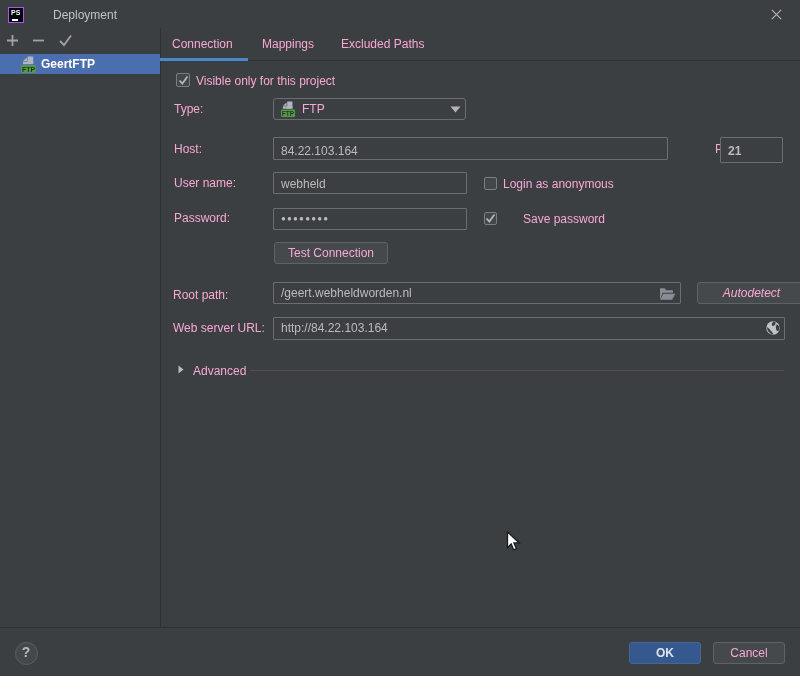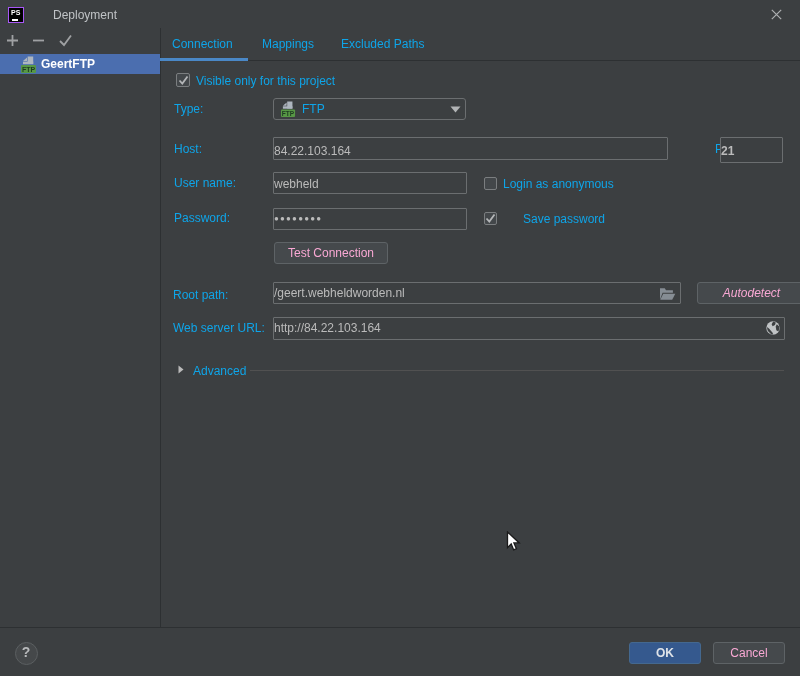--- a/index.html
+++ b/index.html
@@ -13,40 +13,40 @@
   overflow:hidden;
 }
 .abs { position:absolute; }
 .input {
   position:absolute;
   border:1px solid #6b6e70;
   background:#3c3f41;
   color:#bbbbbb;
   font-size:12px;
   line-height:20px;
-  padding-left:0;
+  padding-left:7px;
   border-radius:1px;
 }
 .btn {
   position:absolute;
   border:1px solid #5e6366;
   background:#45494c;
   color:#f9a8d4;
   border-radius:3px;
   text-align:center;
   font-size:12px;
 }
 .cb {
   position:absolute;
   width:14px; height:14px;
   border:1px solid #7b7e80;
   background:#43474a;
   border-radius:2px;
 }
-.lbl { position:absolute; font-size:12px; color:#0ea5e9; white-space:nowrap; }
+.lbl { position:absolute; font-size:12px; color:#f9a8d4; white-space:nowrap; }
 </style>
 </head>
 <body>
 
 <div class="abs" style="left:8px;top:7px;width:16px;height:16px;background:#000;border:1.5px solid #a857f7;">
   <div class="abs" style="left:2px;top:1px;font-size:7px;font-weight:bold;color:#fff;">PS</div>
   <div class="abs" style="left:2.5px;top:11px;width:6px;height:1.5px;background:#fff;"></div>
 </div>
 <div class="lbl" style="left:33px;top:8px;color:#c0c3c6;margin-left:20px;">Deployment</div>
 <svg class="abs" style="left:771px;top:9px;" width="11" height="11" viewBox="0 0 11 11">

